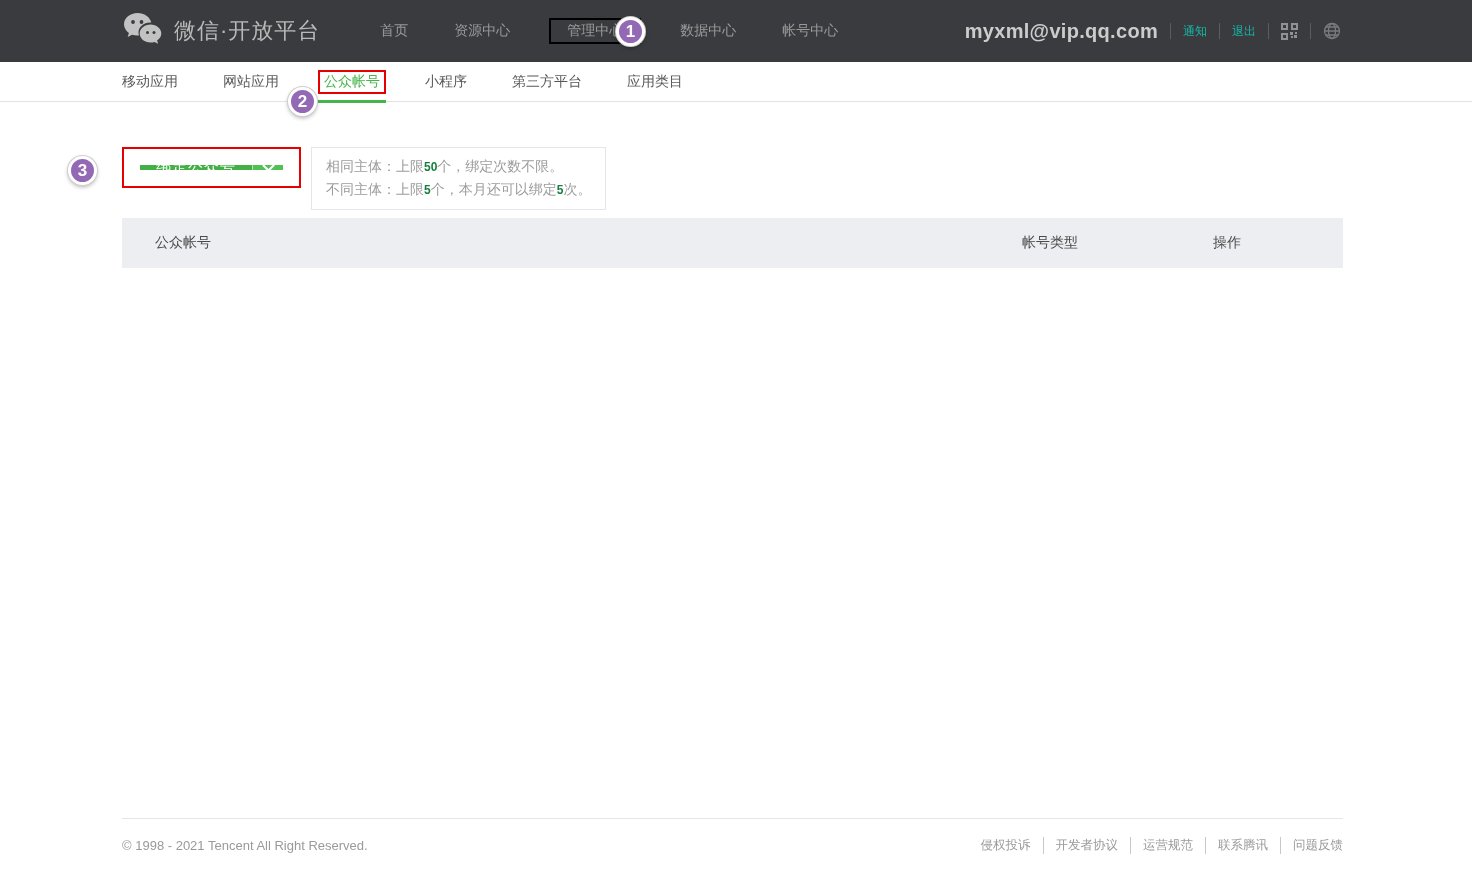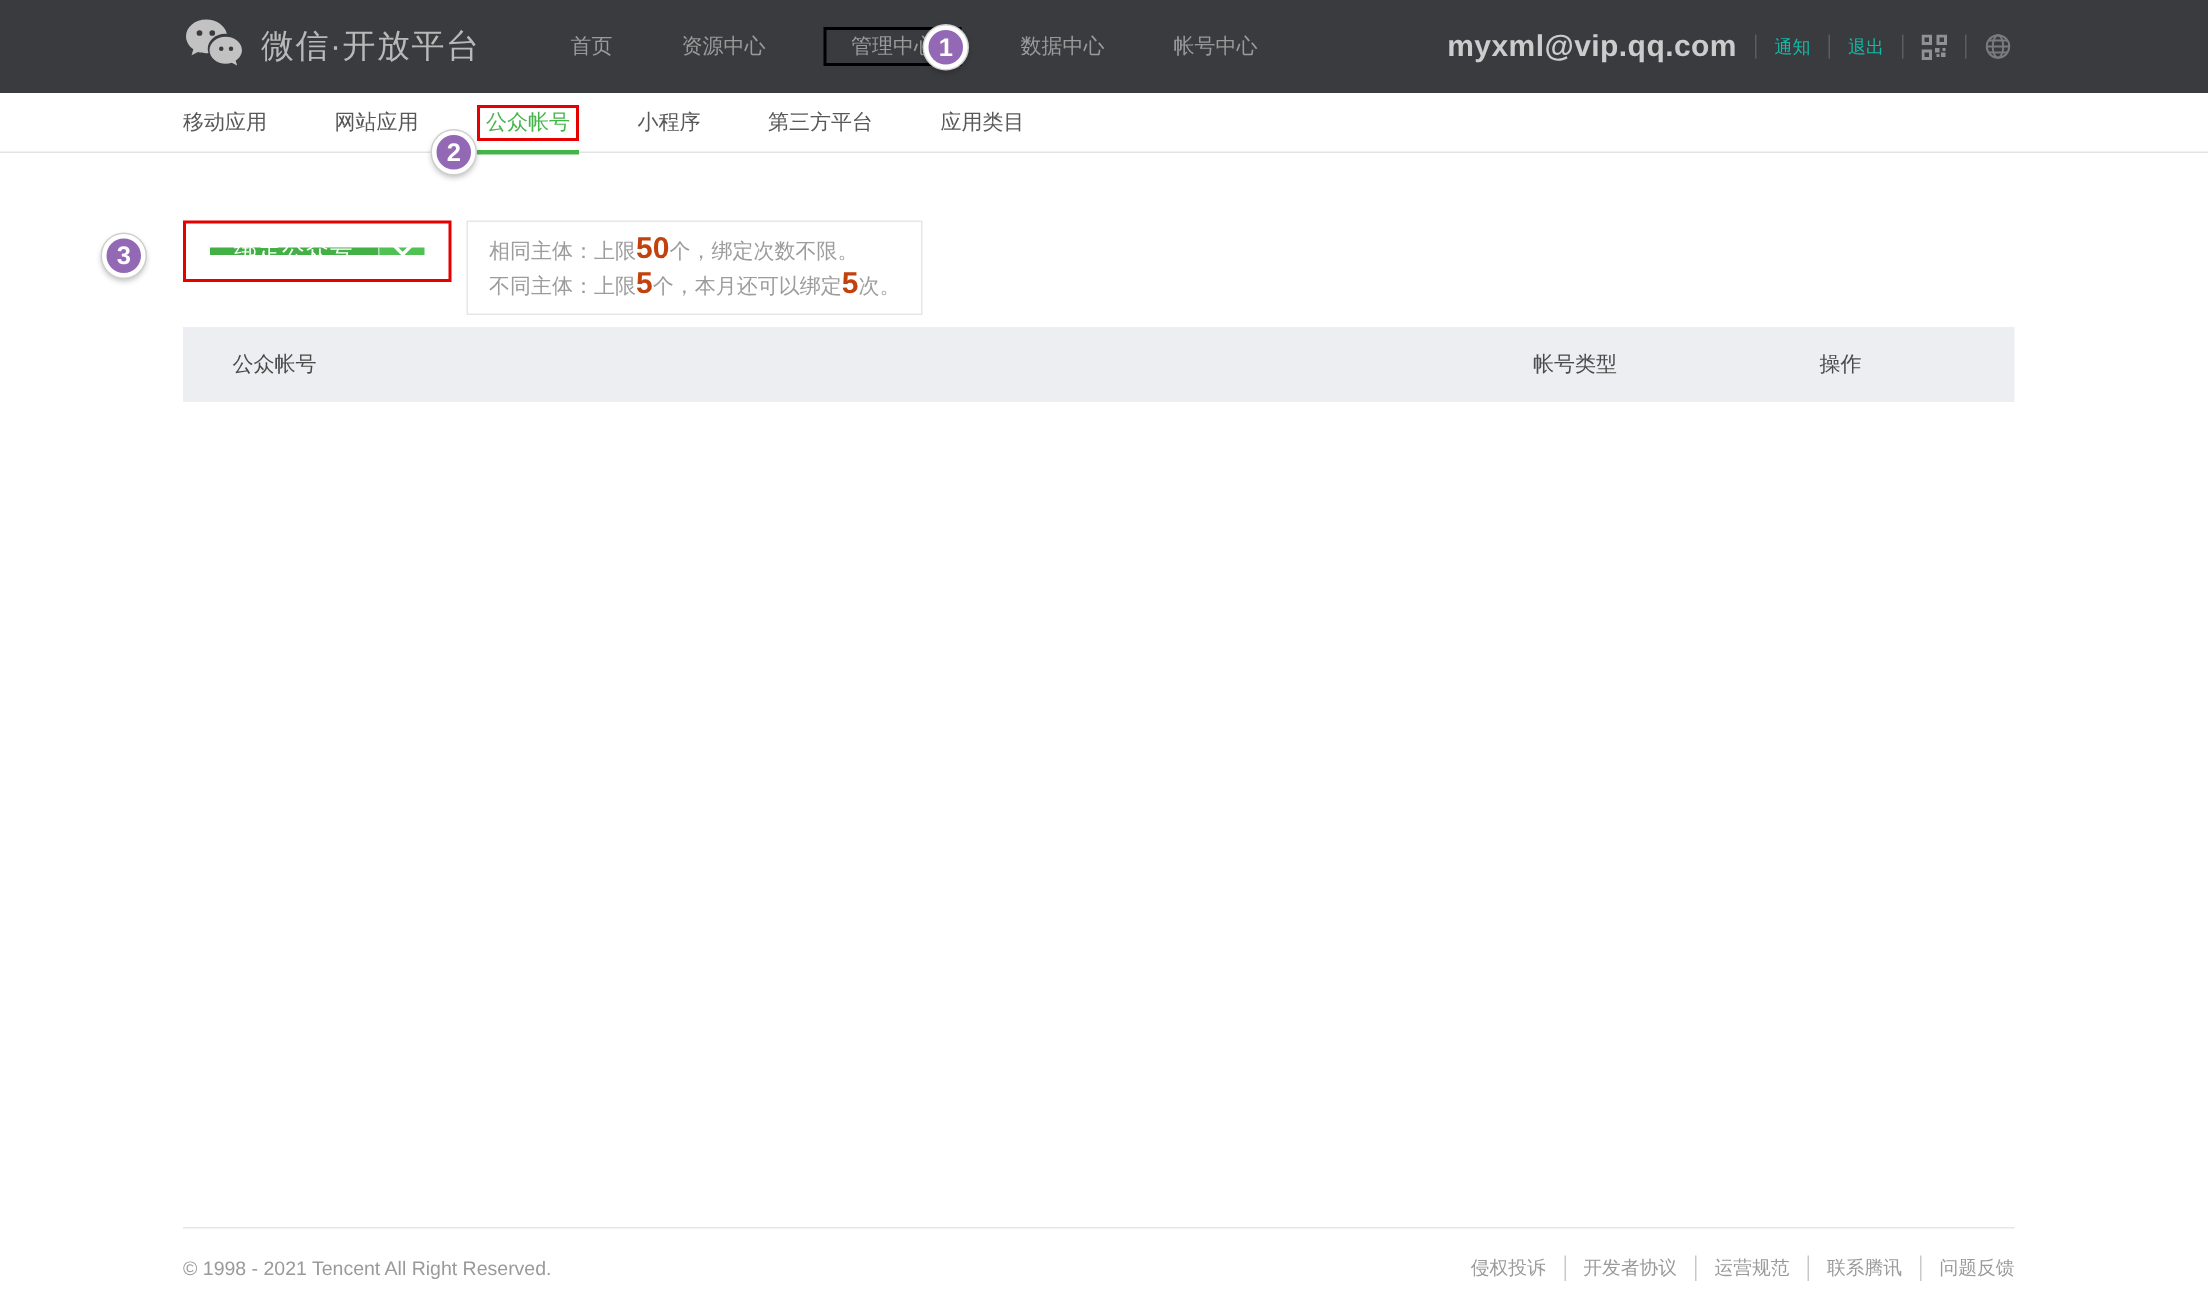--- a/index.html
+++ b/index.html
@@ -48,21 +48,21 @@
   .content { margin-left:122px; width:1221px; }
   .bind-row { margin-top:45px; display:flex; align-items:flex-start; }
   .btn-red-outline { border:2px solid #e60000; display:inline-flex; padding:0; }
   .bind-btn { display:inline-flex; align-items:stretch; height:37px; border-radius:3px; overflow:hidden; cursor:pointer; border:0; padding:16px; background:none; }
   .bind-main { background:#42b044; color:#fff; font-size:15px; display:flex; align-items:center; padding:0 16px; letter-spacing:1px; }
   .bind-caret { background:#4fc253; width:31px; display:flex; align-items:center; justify-content:center; border-left:1px solid rgba(255,255,255,.55); }
   .quota-box {
     margin-left:10px; border:1px solid #e6e6ea; background:#fff;
     padding:7px 14px 8px; font-size:14px; color:#9c9c9c; line-height:22px; white-space:nowrap;
   }
-  .quota-box b { font-weight:bold; color:#c2410c; font-size:20px; }
+  .quota-box b { font-weight:bold; color:#15803d; font-size:12px; }
 
   
   .table-head {
     margin-top:8px; height:50px; background:#eceef1;
     display:grid; grid-template-columns:900px 191px 1fr; align-items:center;
     font-size:14px; color:#4a4a4a;
   }
   .th-first { padding-left:33px; }
   .table-body { height:120px; }
 

